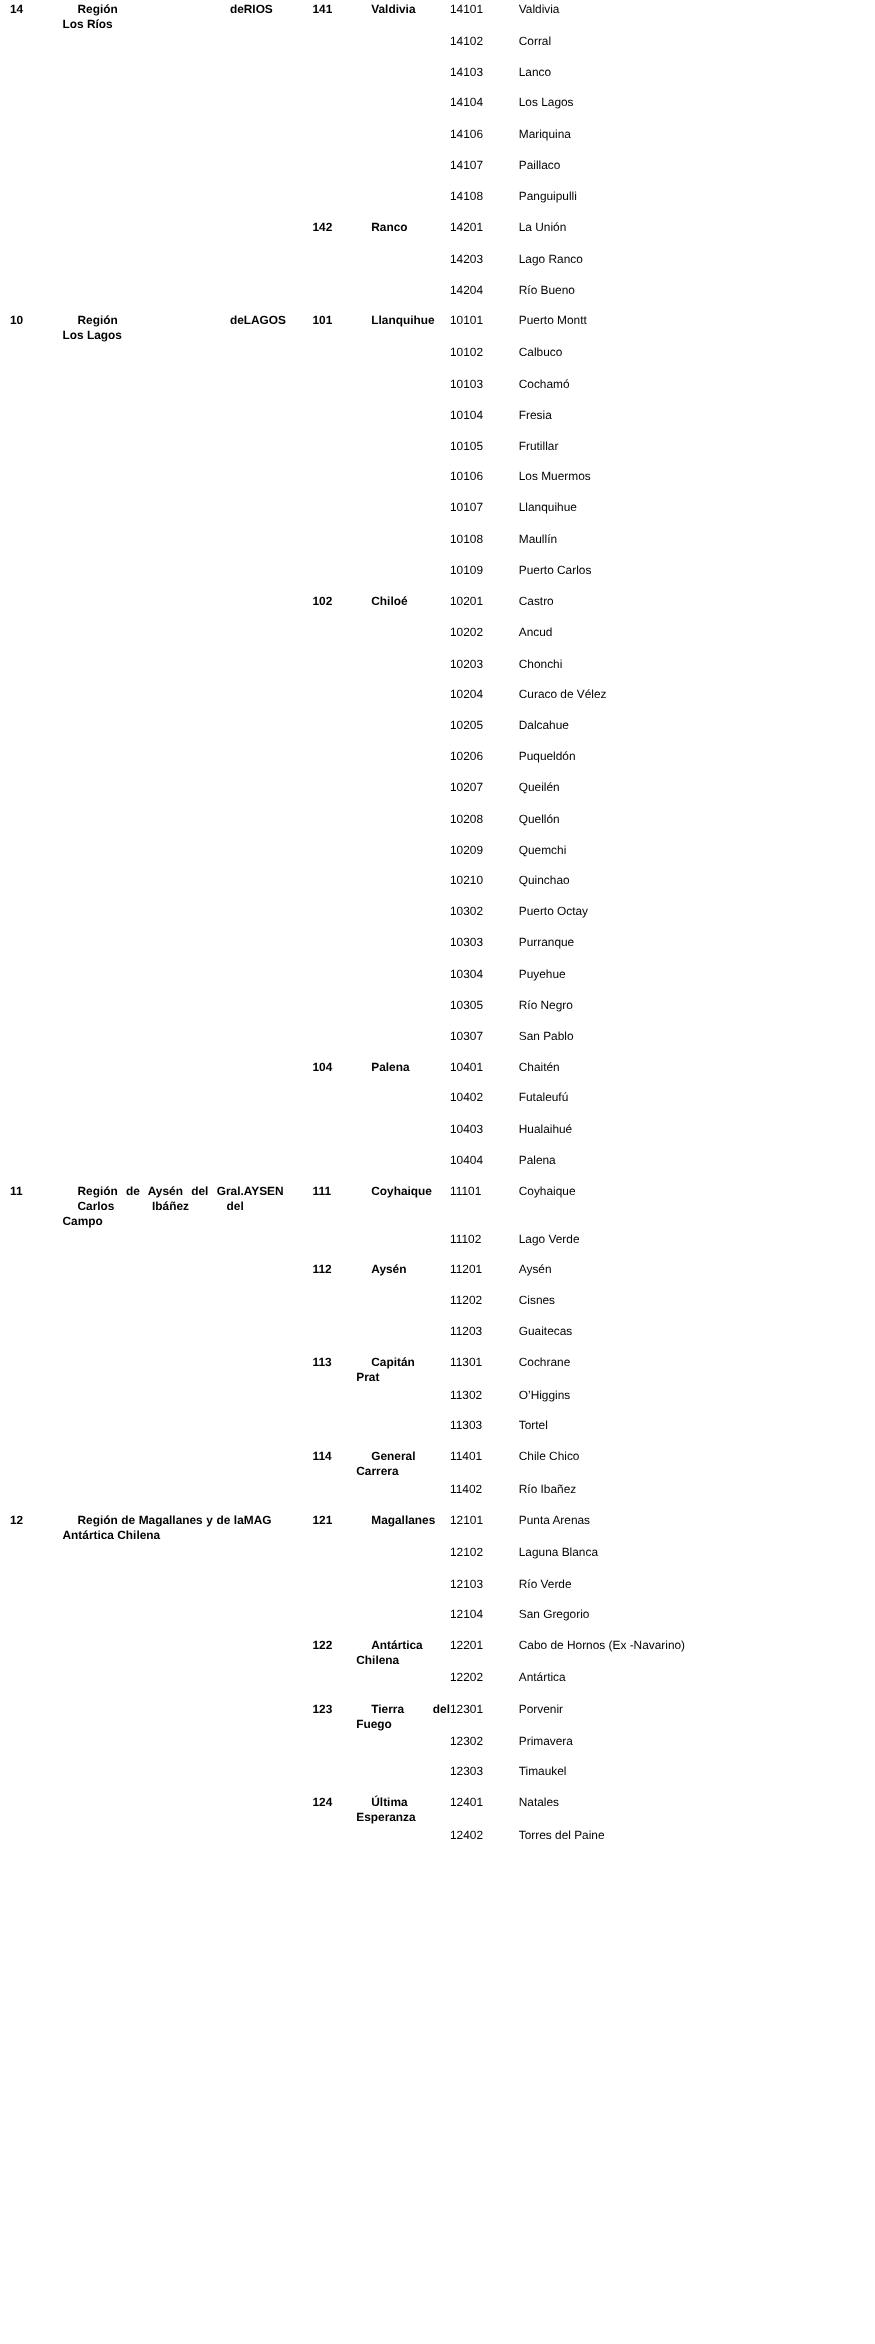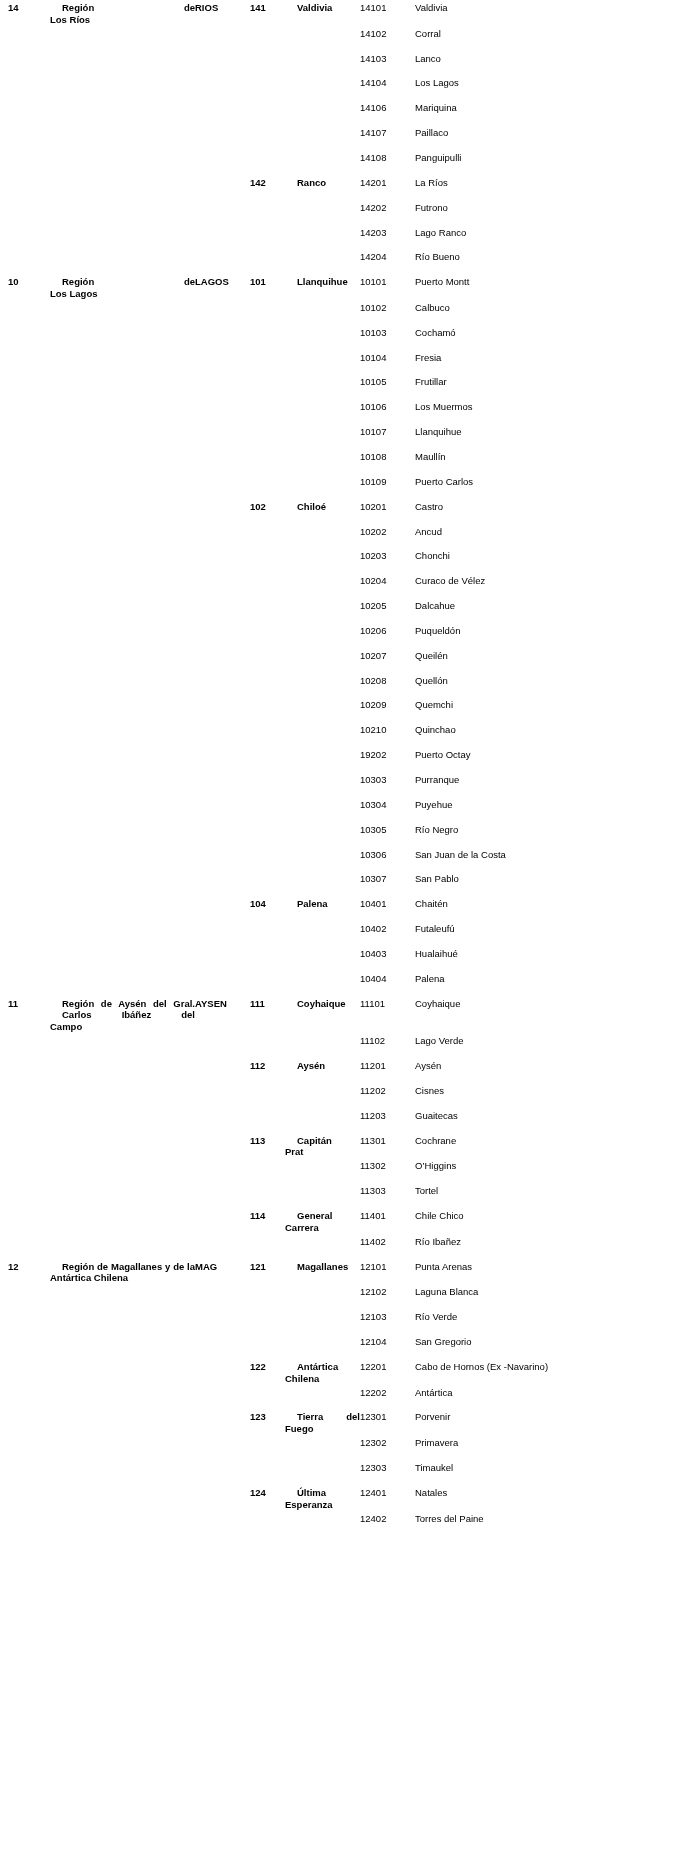--- a/index.html
+++ b/index.html
@@ -265,44 +265,21 @@
           </td>
           <td class="provname">
             <span class="cellpad">
               <span class="just">Ranco</span>
             </span>
           </td>
           <td class="comcode">
             <span class="cellpad"><span class="lastline">14201</span></span>
           </td>
           <td class="comname">
-            <span class="cellpad"><span class="lastline">La Ríos</span></span>
-          </td>
-        </tr>
-        <tr>
-          <td class="regcode">
-            <span class="cellpad"></span>
-          </td>
-          <td class="regname">
-            <span class="cellpad"></span>
-          </td>
-          <td class="regabbr">
-            <span class="cellpad"></span>
-          </td>
-          <td class="provcode">
-            <span class="cellpad"></span>
-          </td>
-          <td class="provname">
-            <span class="cellpad"></span>
-          </td>
-          <td class="comcode">
-            <span class="cellpad"><span class="lastline">14202</span></span>
-          </td>
-          <td class="comname">
-            <span class="cellpad"><span class="lastline">Futrono</span></span>
+            <span class="cellpad"><span class="lastline">La Unión</span></span>
           </td>
         </tr>
         <tr>
           <td class="regcode">
             <span class="cellpad"></span>
           </td>
           <td class="regname">
             <span class="cellpad"></span>
           </td>
           <td class="regabbr">
@@ -798,21 +775,21 @@
           <td class="regabbr">
             <span class="cellpad"></span>
           </td>
           <td class="provcode">
             <span class="cellpad"></span>
           </td>
           <td class="provname">
             <span class="cellpad"></span>
           </td>
           <td class="comcode">
-            <span class="cellpad"><span class="lastline">19202</span></span>
+            <span class="cellpad"><span class="lastline">10302</span></span>
           </td>
           <td class="comname">
             <span class="cellpad"><span class="lastline">Puerto Octay</span></span>
           </td>
         </tr>
         <tr>
           <td class="regcode">
             <span class="cellpad"></span>
           </td>
           <td class="regname">
@@ -871,43 +848,20 @@
             <span class="cellpad"></span>
           </td>
           <td class="provname">
             <span class="cellpad"></span>
           </td>
           <td class="comcode">
             <span class="cellpad"><span class="lastline">10305</span></span>
           </td>
           <td class="comname">
             <span class="cellpad"><span class="lastline">Río Negro</span></span>
-          </td>
-        </tr>
-        <tr>
-          <td class="regcode">
-            <span class="cellpad"></span>
-          </td>
-          <td class="regname">
-            <span class="cellpad"></span>
-          </td>
-          <td class="regabbr">
-            <span class="cellpad"></span>
-          </td>
-          <td class="provcode">
-            <span class="cellpad"></span>
-          </td>
-          <td class="provname">
-            <span class="cellpad"></span>
-          </td>
-          <td class="comcode">
-            <span class="cellpad"><span class="lastline">10306</span></span>
-          </td>
-          <td class="comname">
-            <span class="cellpad"><span class="lastline">San Juan de la Costa</span></span>
           </td>
         </tr>
         <tr>
           <td class="regcode">
             <span class="cellpad"></span>
           </td>
           <td class="regname">
             <span class="cellpad"></span>
           </td>
           <td class="regabbr">

